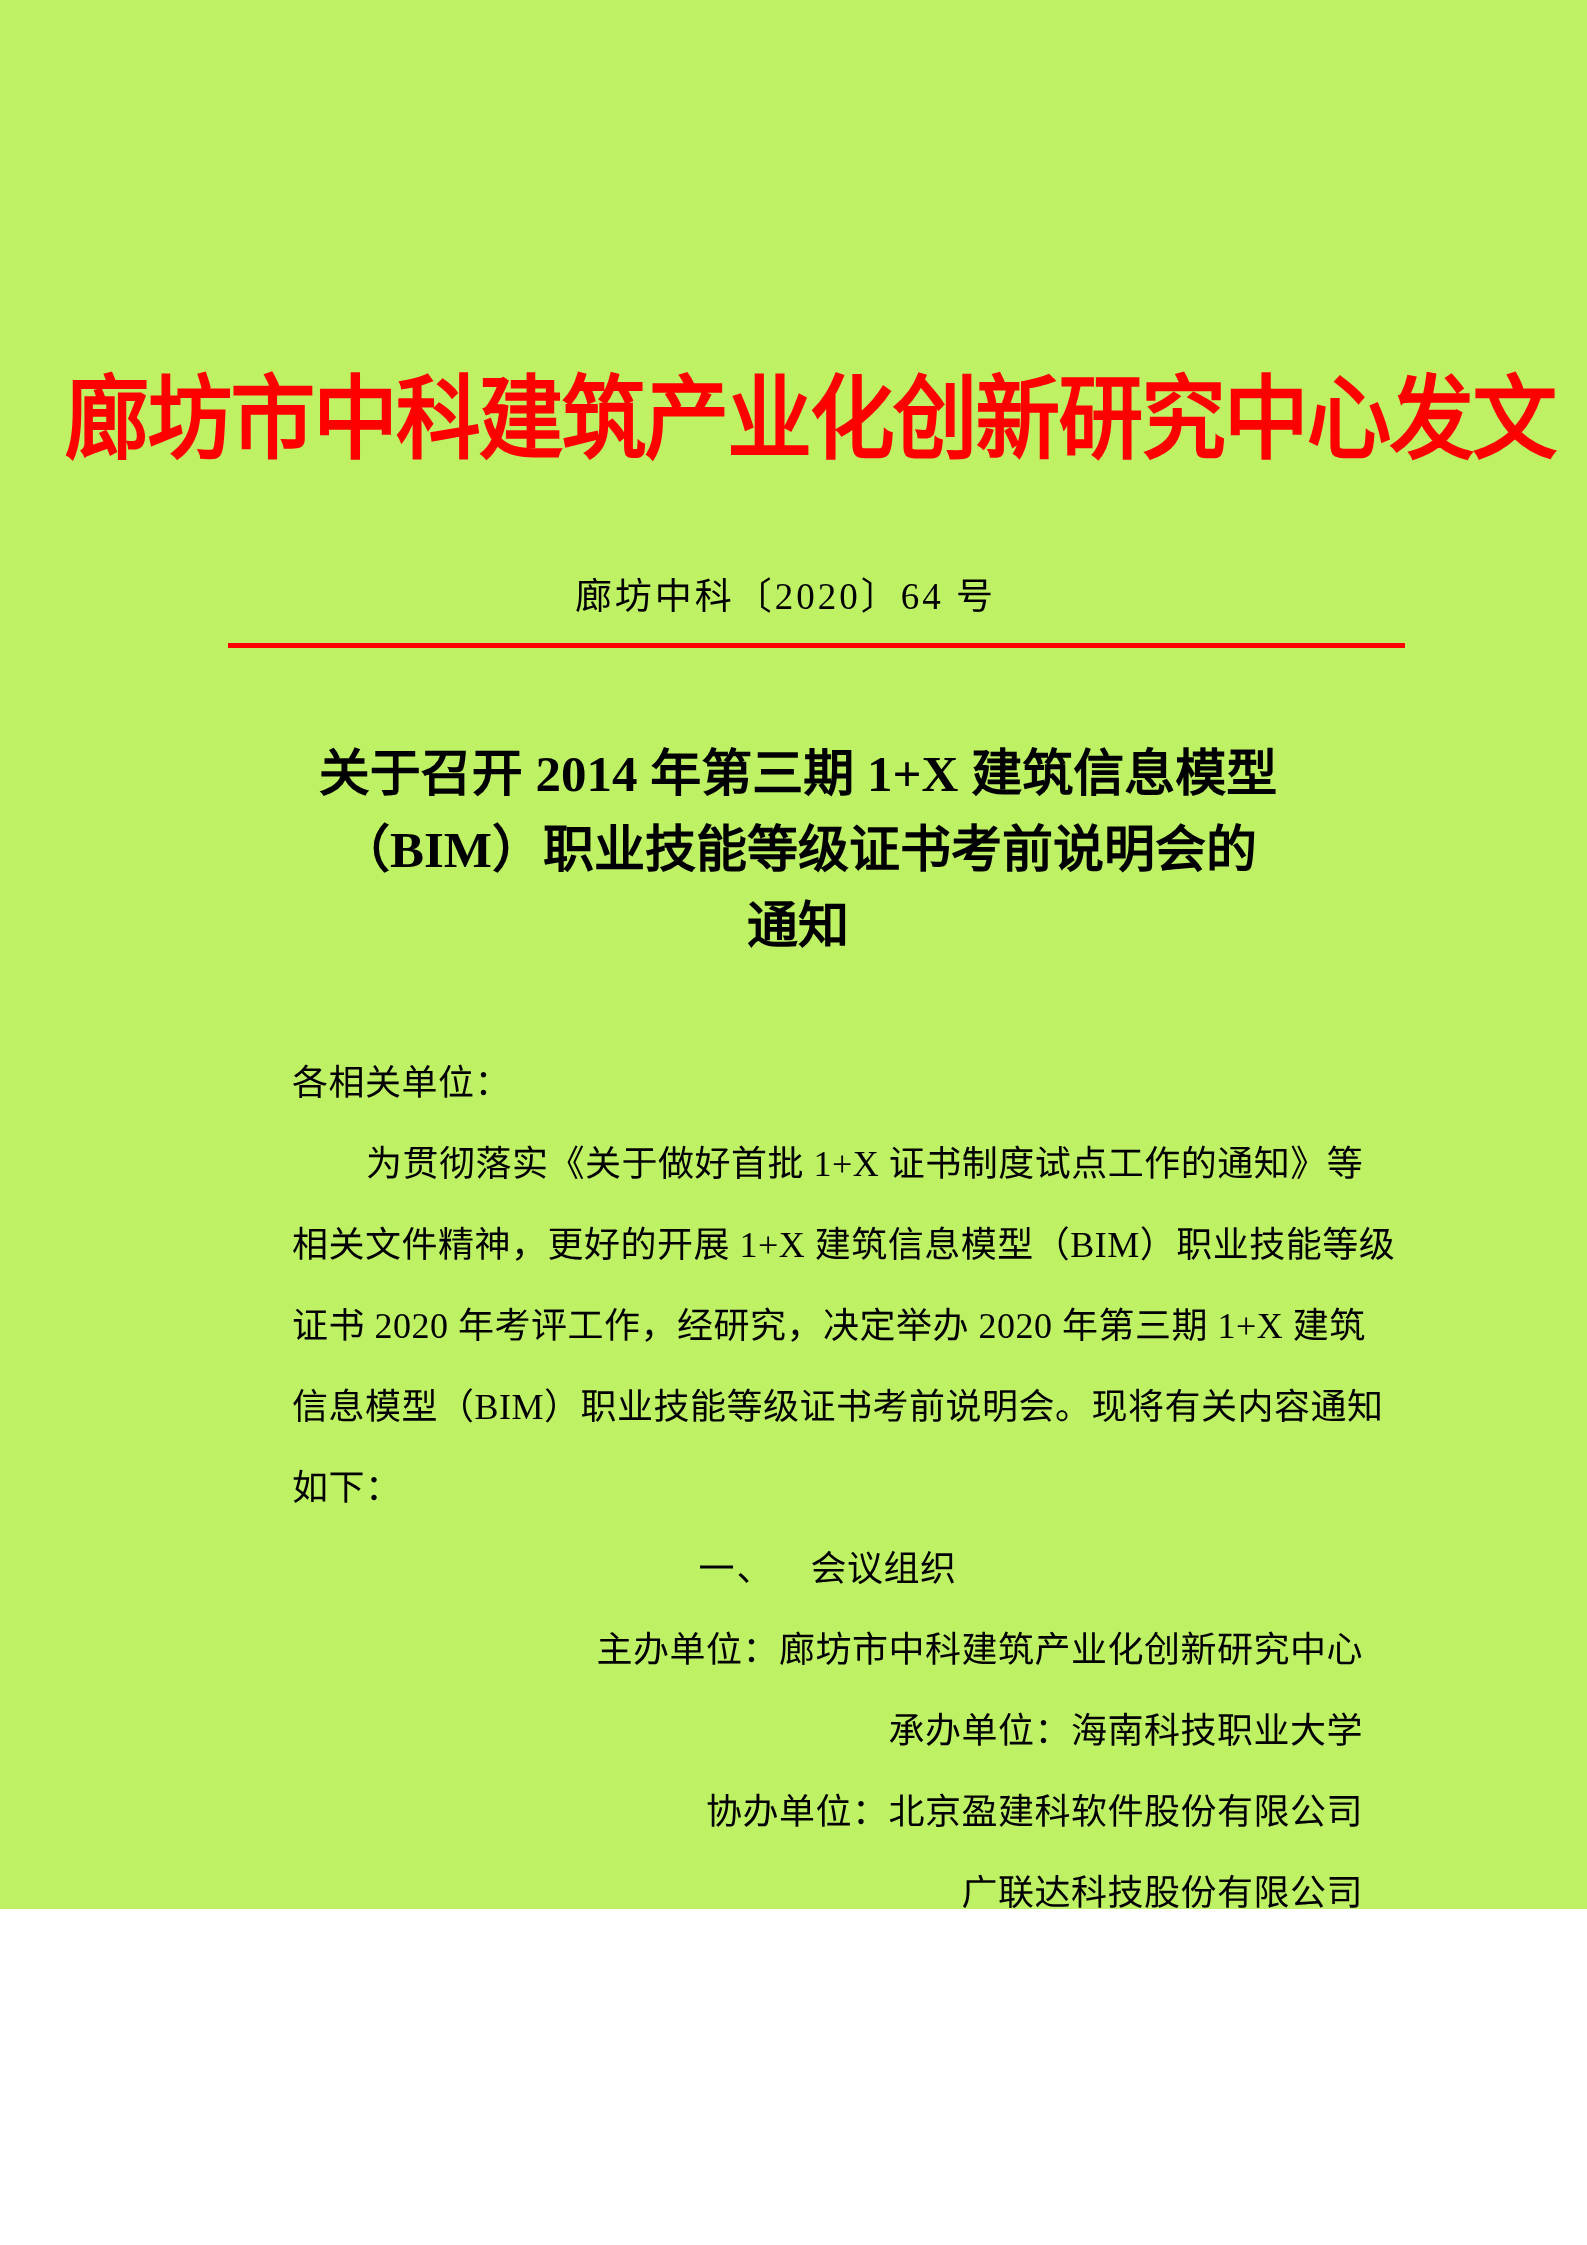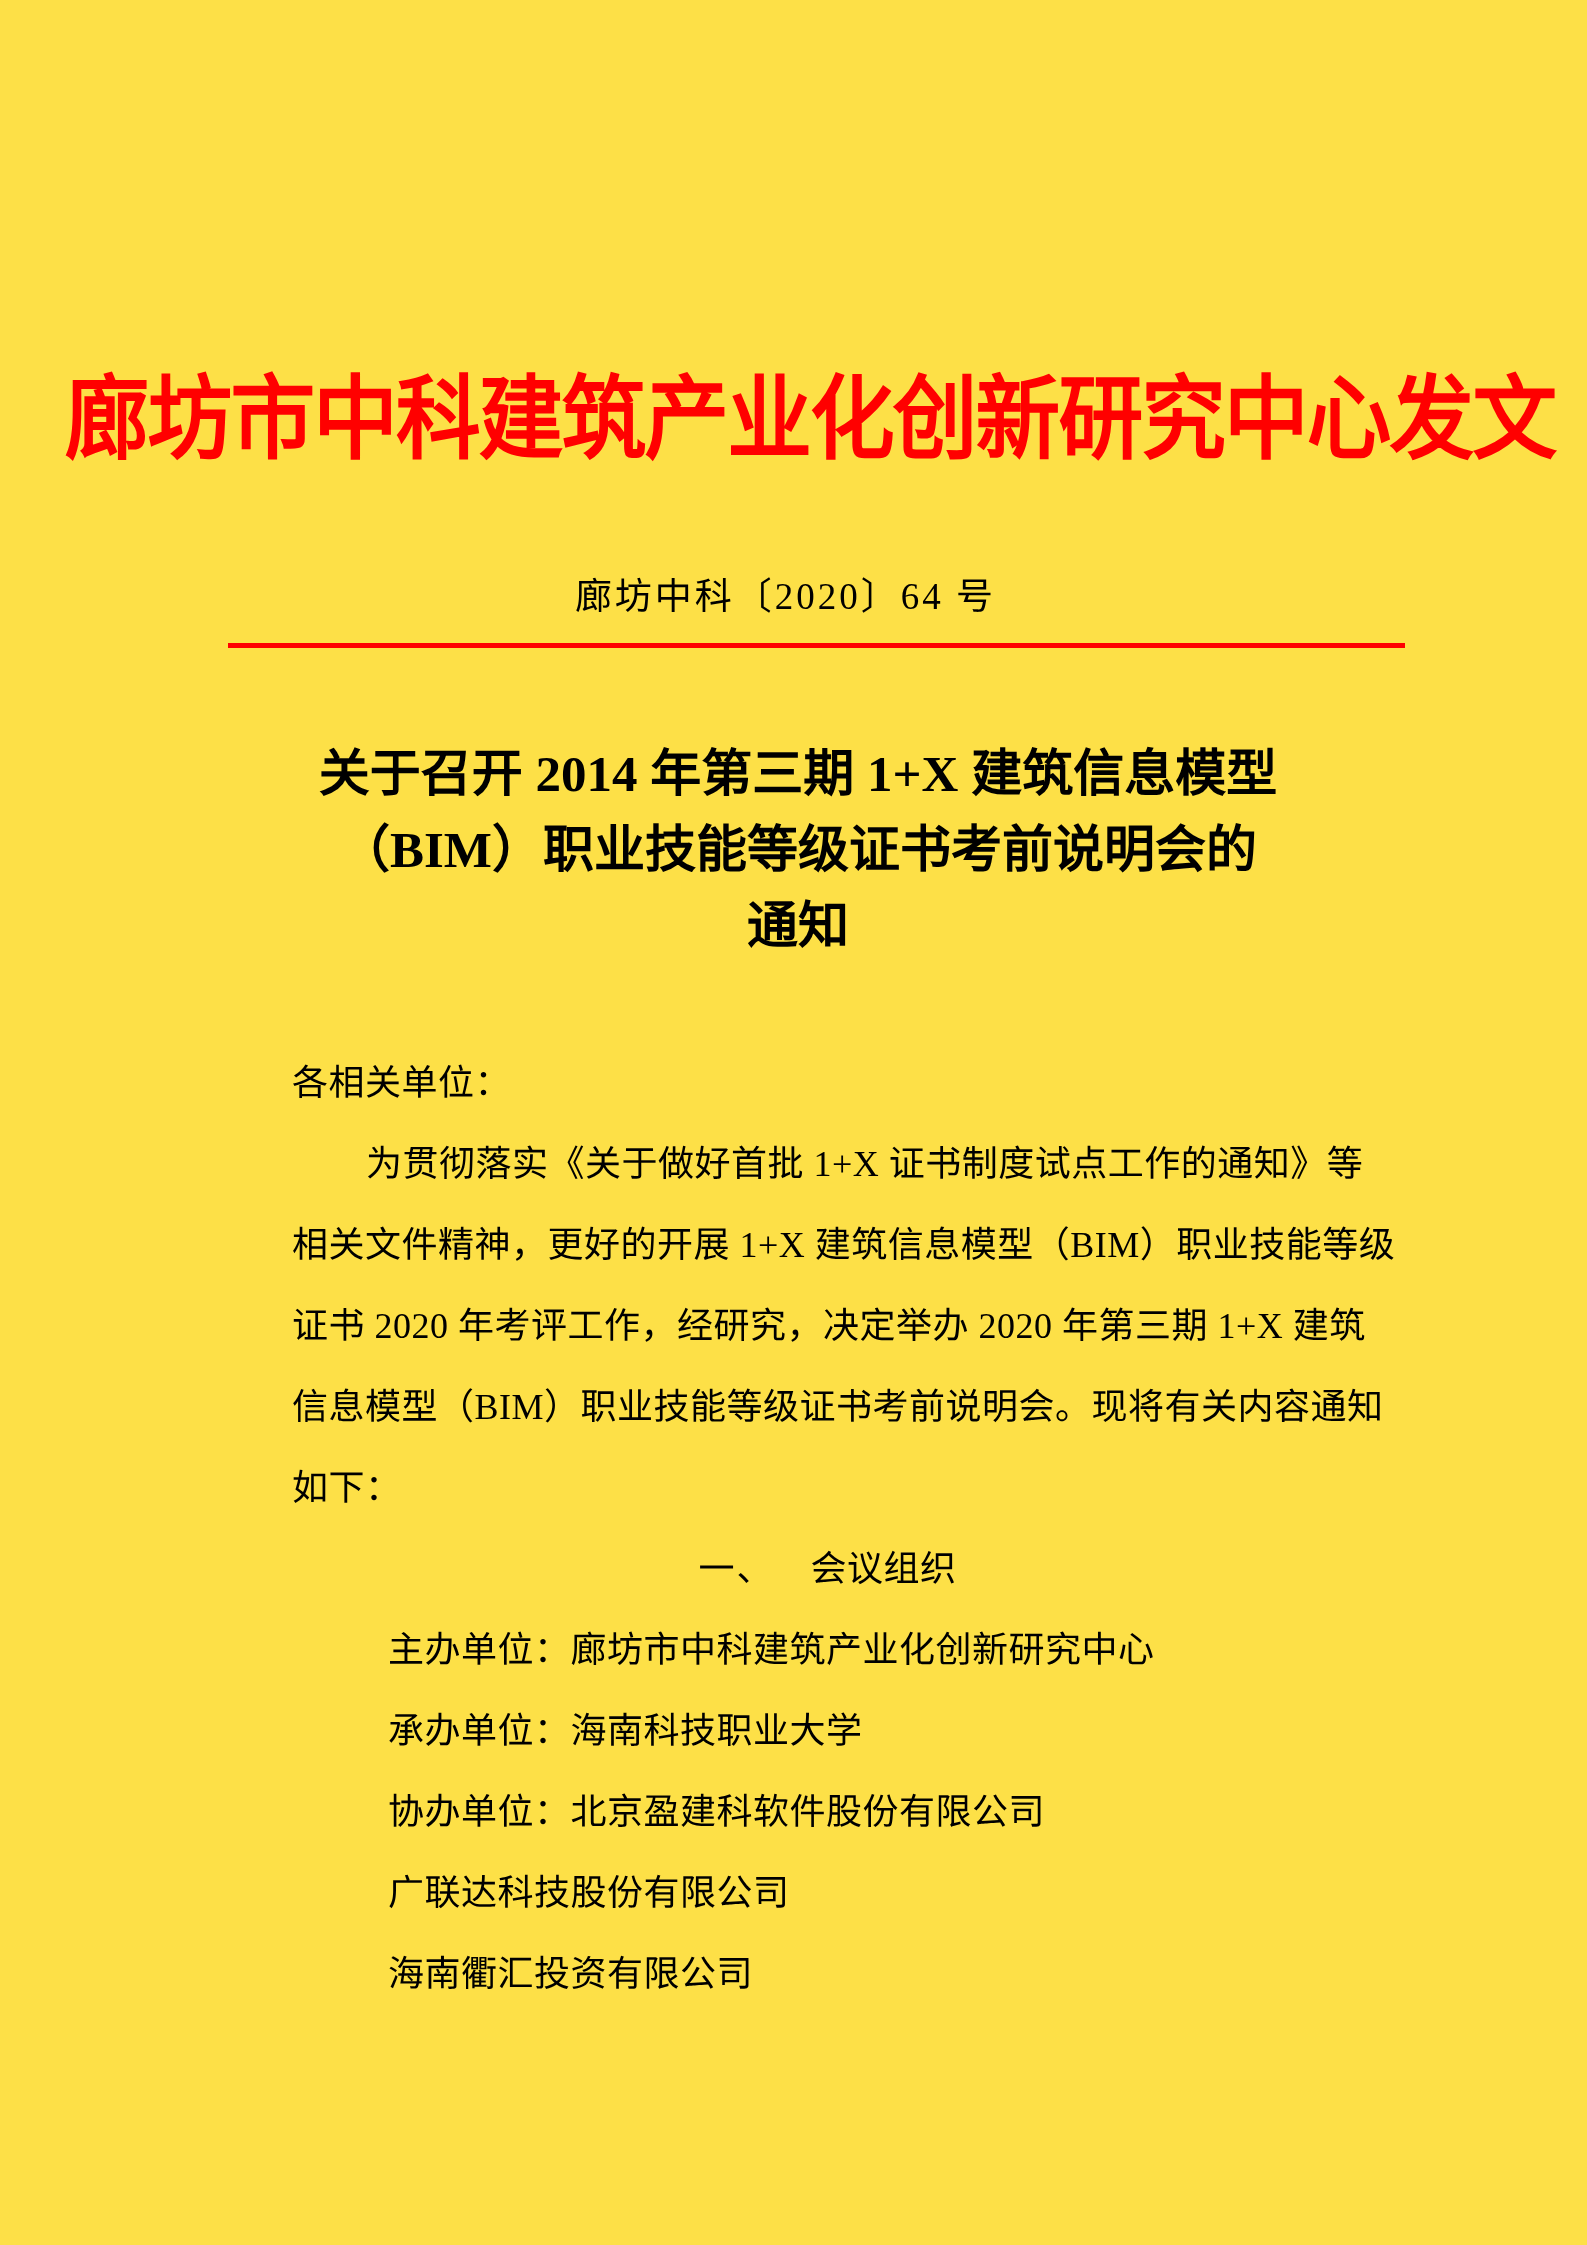--- a/index.html
+++ b/index.html
@@ -8,23 +8,23 @@
     padding: 0;
     background: #ffffff;
   }
   body {
     font-family: "Liberation Serif", "DejaVu Serif", serif;
     -webkit-font-smoothing: antialiased;
   }
   .page {
     position: relative;
     width: 1587px;
-    height: 2245px;
+    height: 1909px;
     margin: 0 auto;
-    background: #fde047;
+    background: #bef264;
     overflow: hidden;
     box-sizing: border-box;
   }
 
   
   .letterhead {
     position: absolute;
     left: 0;
     right: 0;
     top: 372px;
@@ -98,20 +98,21 @@
   .body-line {
     display: block;
     line-height: 81px;
     white-space: nowrap;
     letter-spacing: 0.5px;
     margin-left: 24px;
   }
   .body-line.indent-2 { text-indent: 74px; }
   .body-line.sub {
     padding-left: 96px;
+    text-align: right;
   }
   .body-line.section {
     letter-spacing: 0.5px;
     text-align: center;
   }
   .body-line.section .num { letter-spacing: 2px; }
   .body-line.section .gap { display: inline-block; width: 36px; }
 </style>
 </head>
 <body>

